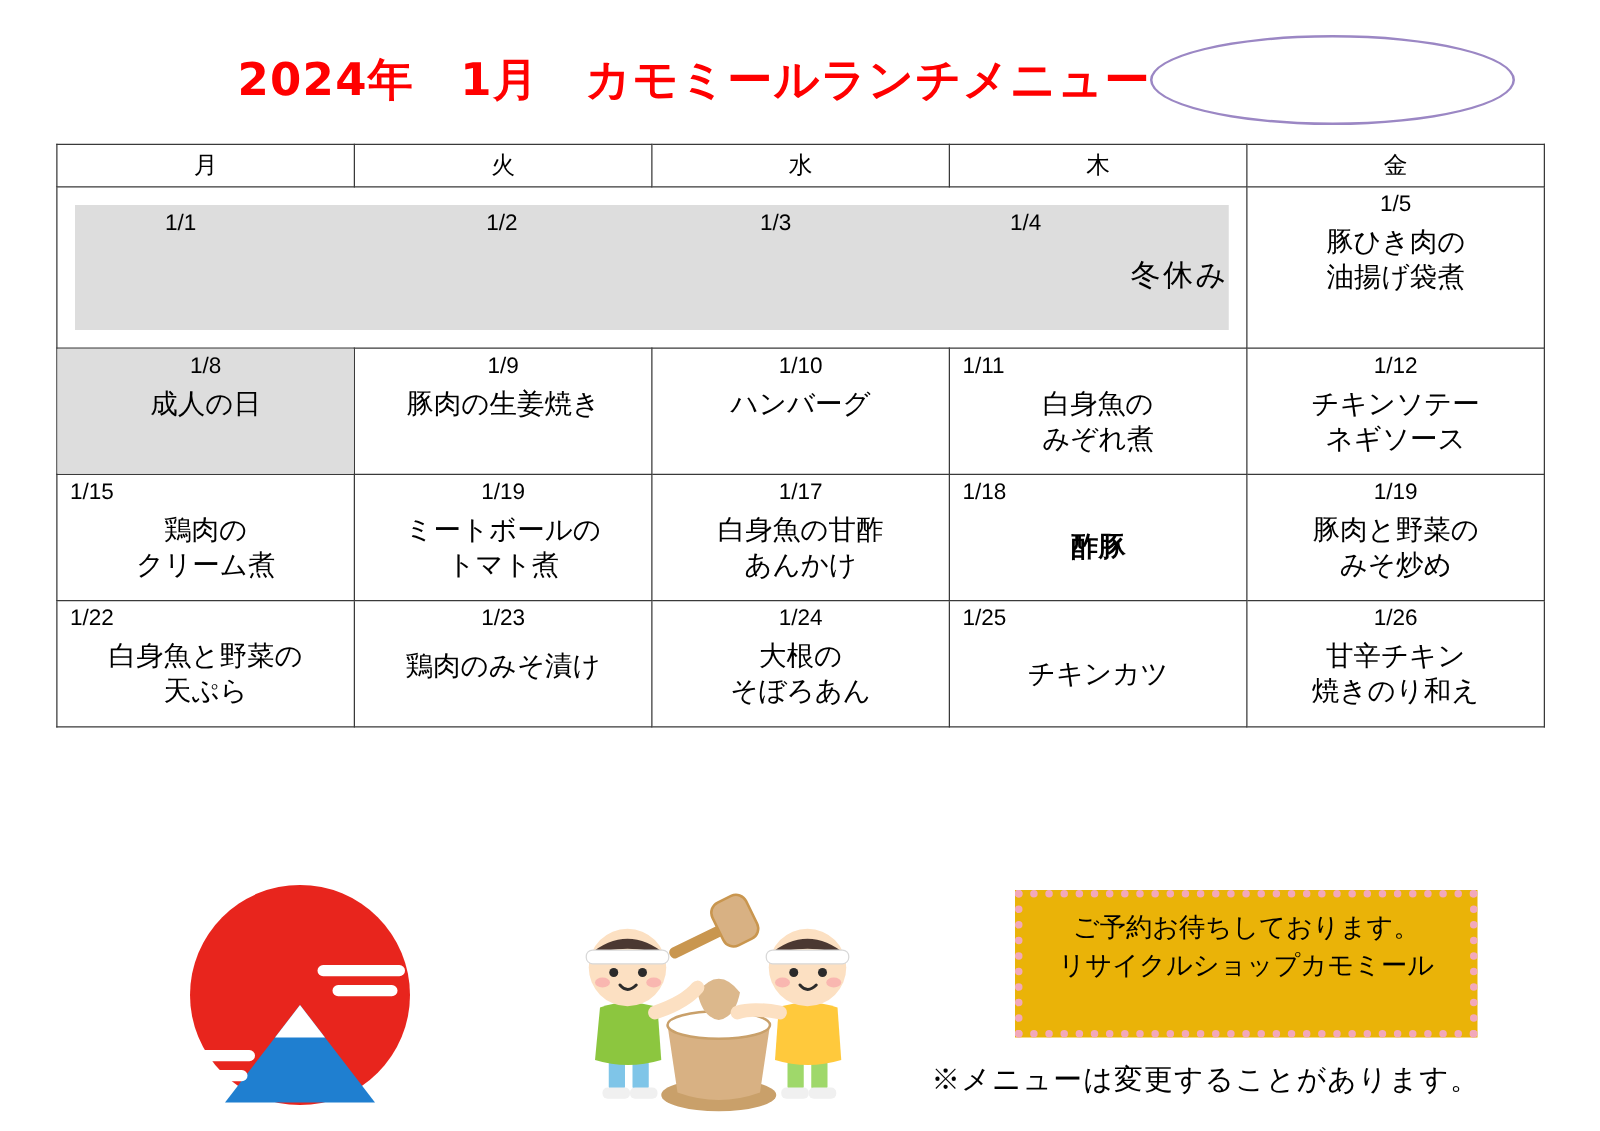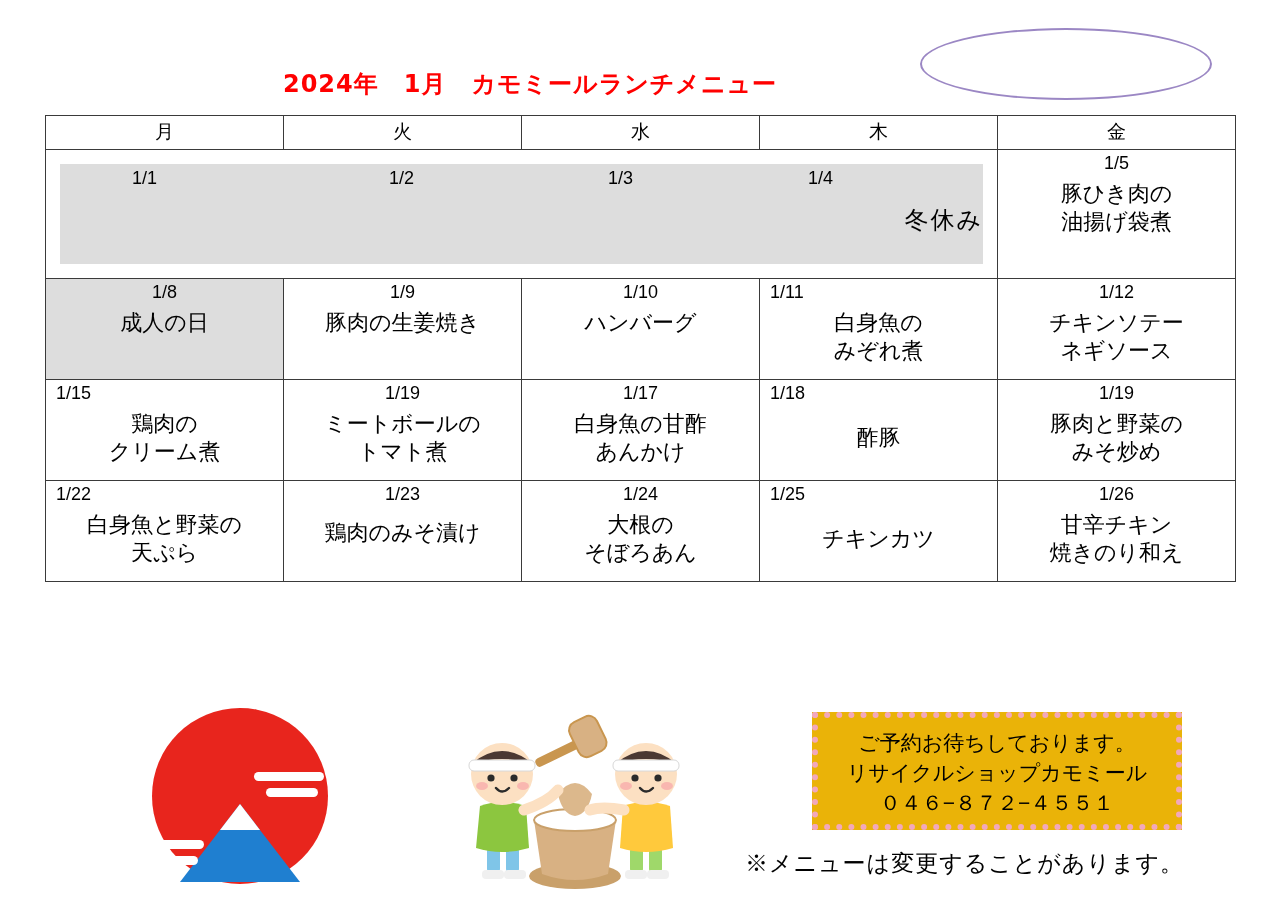--- a/index.html
+++ b/index.html
@@ -23,31 +23,30 @@
 
   
   .header {
     position: absolute;
     left: 0; top: 0;
     width: 1280px;
     height: 108px;
   }
   .title {
     position: absolute;
-    left: 200px;
+    left: 190px;
     top: 40px;
     width: 660px;
     text-align: center;
     font-family: "DejaVu Sans", sans-serif;
     font-weight: bold;
-    font-size: 24px;
+    font-size: 36px;
     letter-spacing: 1px;
     color: #ff0000;
     white-space: nowrap;
-    margin-top: 28px;
   }
   .price-oval {
     position: absolute;
     left: 920px;
     top: 28px;
     width: 292px;
     height: 72px;
     border: 2px solid #9b87c4;
     border-radius: 50%;
     box-sizing: border-box;
@@ -327,21 +326,21 @@
       <td>
         <div class="cell">
           <div class="date">1/17</div>
           <div class="dish">白身魚の甘酢
 あんかけ</div>
         </div>
       </td>
       <td>
         <div class="cell">
           <div class="date left">1/18</div>
-          <div class="dish" style="padding-top:20px;">酢豚</div>
+          <div class="dish" style="padding-top:20px;font-weight:bold;">酢豚</div>
         </div>
       </td>
       <td>
         <div class="cell">
           <div class="date">1/19</div>
           <div class="dish">豚肉と野菜の
 みそ炒め</div>
         </div>
       </td>
     </tr>
@@ -448,19 +447,18 @@
           <path d="M210 90 Q216 97 223 90" stroke="#2b2b2b" stroke-width="2.4" fill="none" stroke-linecap="round"></path>
 
           <path d="M194 112 Q172 108 160 112" stroke="#fce0c2" stroke-width="11" fill="none" stroke-linecap="round"></path>
         </g>
       </svg>
     </div>
 
     <div class="reserve">
       <div class="line pad">ご予約お待ちしております。</div>
       <div class="line">リサイクルショップカモミール</div>
-      <div class="line">０４６−８７２−４５５１</div>
     </div>
 
     <div class="note">※メニューは変更することがあります。</div>
   </div>
 
 </div>
 
 </body></html>

